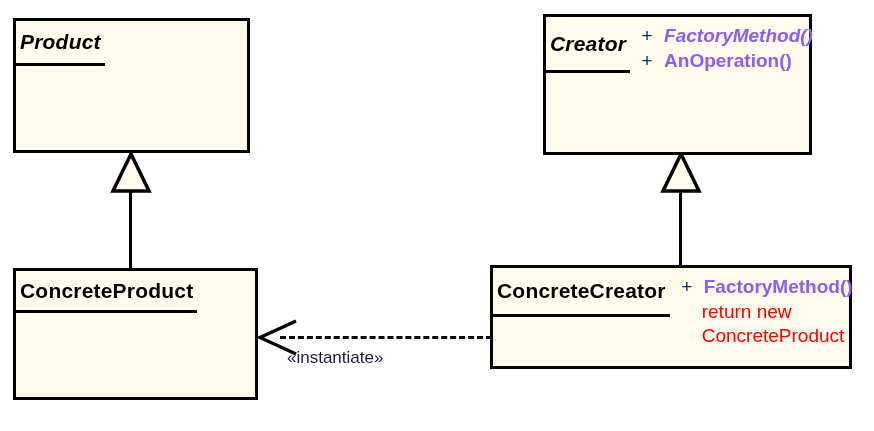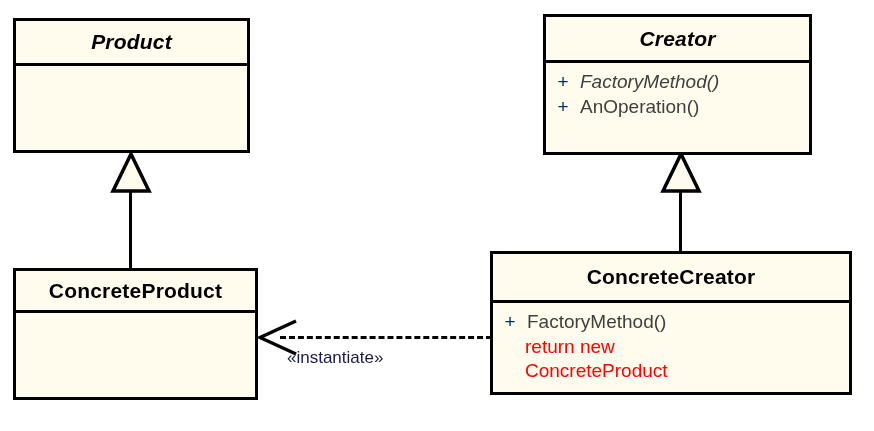--- a/index.html
+++ b/index.html
@@ -18,21 +18,20 @@
     background: #ffffff;
     overflow: hidden;
   }
   
   .uml-class {
     position: absolute;
     box-sizing: border-box;
     background: #fffcee;
     border: 3px solid #000000;
     display: flex;
-    flex-direction: column;
     z-index: 3;
   }
   .uml-name-compartment {
     box-sizing: border-box;
     display: flex;
     align-items: center;
     justify-content: center;
     text-align: center;
     color: #000000;
     font-weight: bold;
@@ -63,42 +62,43 @@
     display: inline-block;
     width: 34px;
     text-align: center;
     flex: 0 0 34px;
     color: #036;
     font-size: 19px;
     font-weight: normal;
   }
   .member-name {
     font-size: 19px;
-    color: #404040;
+    color: #8b5cf6;
+    font-weight: bold;
   }
   .member-name.italic { font-style: italic; }
   .member-note {
     font-size: 19px;
     color: #ff0000;
     padding-left: 32px;
     line-height: 1.30;
     white-space: nowrap;
   }
 
   
   #class-product        { left: 13px;  top: 18px;  width: 237px; height: 135px; }
   #class-product   .uml-name-compartment { height: 45px; }
 
   #class-creator        { left: 543px; top: 14px;  width: 269px; height: 141px; }
-  #class-creator   .uml-name-compartment { height: 46px; }
+  #class-creator   .uml-name-compartment { height: 56px; }
 
   #class-concreteproduct{ left: 13px;  top: 268px; width: 245px; height: 132px; }
   #class-concreteproduct .uml-name-compartment { height: 42px; }
 
-  #class-concretecreator{ left: 490px; top: 251px; width: 362px; height: 144px; }
+  #class-concretecreator{ left: 490px; top: 265px; width: 362px; height: 104px; }
   #class-concretecreator .uml-name-compartment { height: 49px; }
 
   
   .gen-line {
     position: absolute;
     width: 3px;
     background: #000000;
     z-index: 1;
   }
   .gen-triangle {

